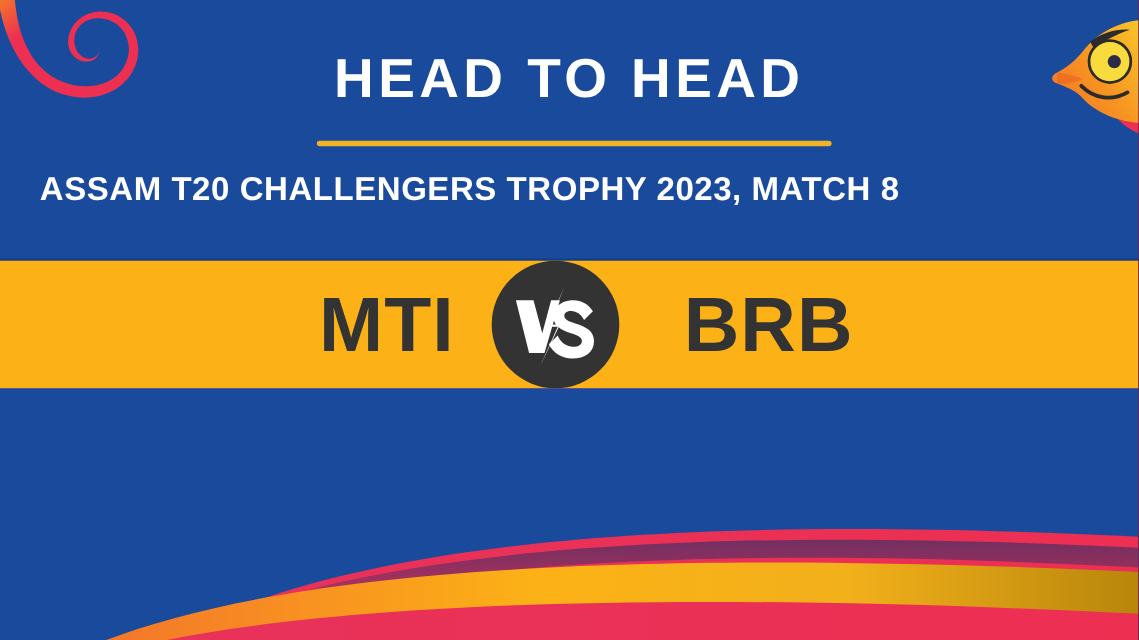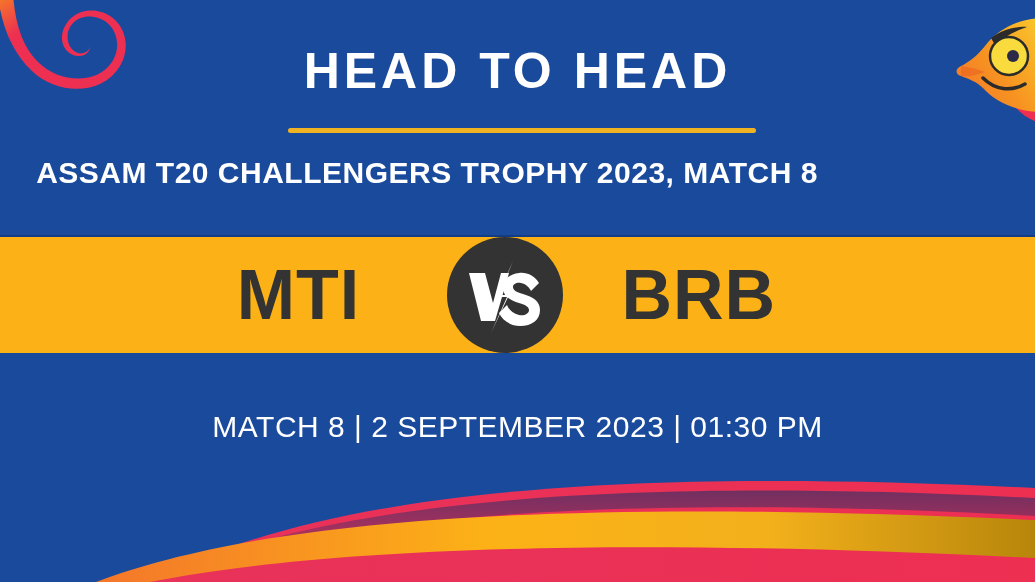--- a/index.html
+++ b/index.html
@@ -109,21 +109,21 @@
   }
   .team-code {
     color: #333333;
     font-size: 70px;
     font-weight: bold;
     letter-spacing: 1px;
     line-height: 1;
     width: 230px;
     text-align: center;
   }
-  .team-code.left  { text-align: center; padding-right: 33px; }
+  .team-code.left  { text-align: right; padding-right: 33px; }
   .team-code.right { text-align: left;  padding-left: 26px; margin-left: 33px; }
 
   .vs-badge {
     position: relative;
     width: 116px; height: 116px;
     border-radius: 50%;
     background: #333333;
     flex: 0 0 auto;
     display: flex;
     align-items: center;
@@ -233,21 +233,20 @@
                  C 93,64 86,60 76,57
                  C 69,55 66,53 66,50
                  C 66,47 70,45 74,46
                  C 79,47 82,50 84,54 Z" fill="#ffffff"></path>
       </svg>
     </div>
 
     <div class="team-code right">BRB</div>
   </div>
 
-  <div class="match-meta">MATCH 8 | 2 SEPTEMBER 2023 | 01:30 PM</div>
 
   <svg class="swoosh-bottom" viewBox="0 0 1035 120" preserveAspectRatio="none">
     <defs>
       <linearGradient id="swooshWarm" x1="0" y1="0" x2="1" y2="0">
         <stop offset="0%" stop-color="#f4762a"></stop>
         <stop offset="42%" stop-color="#fcb216"></stop>
         <stop offset="72%" stop-color="#f2b01b"></stop>
         <stop offset="100%" stop-color="#b8860b"></stop>
       </linearGradient>
       <linearGradient id="swooshCrimson" x1="0" y1="0" x2="1" y2="0">

